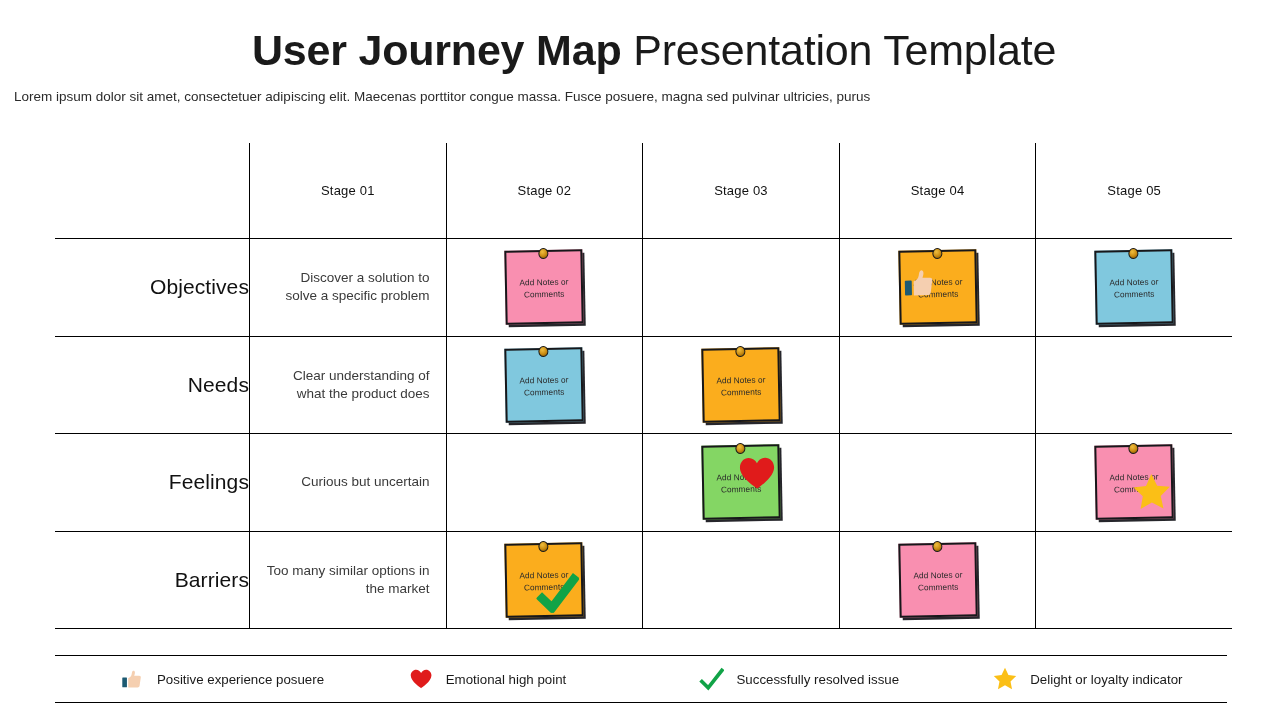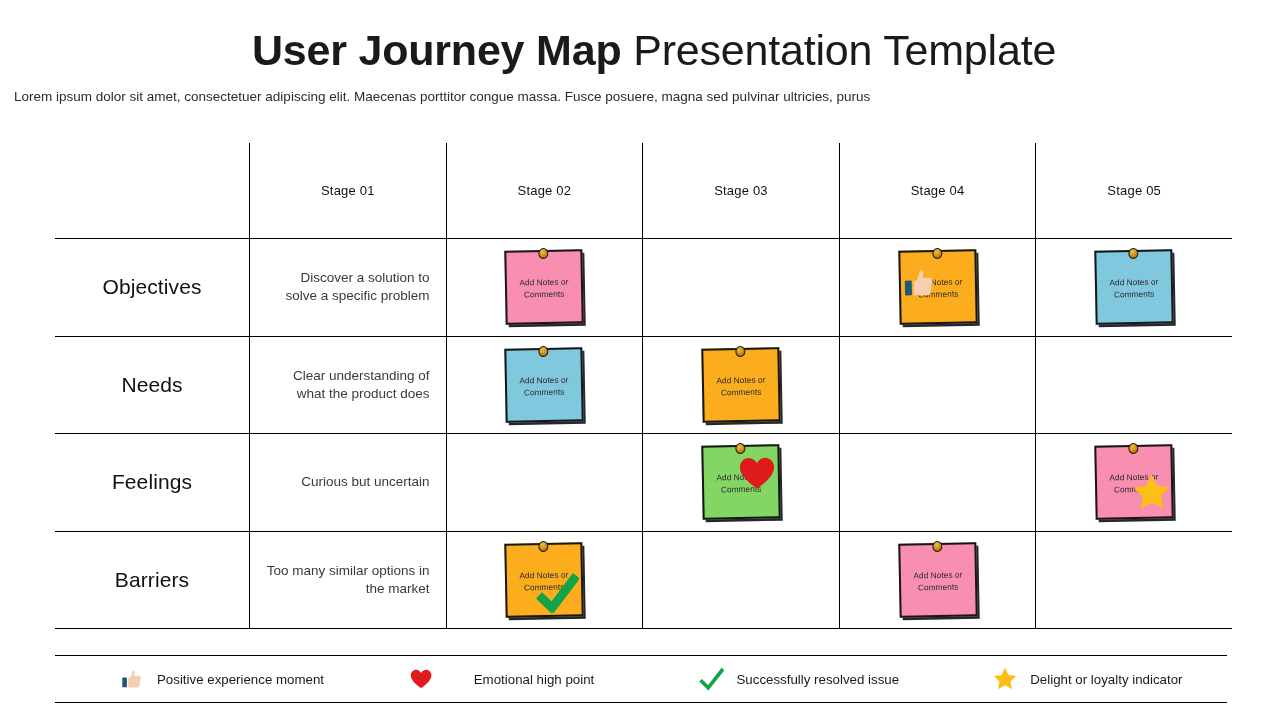--- a/index.html
+++ b/index.html
@@ -90,21 +90,21 @@
   }
   .body-row td.col-label { border-right: 1.4px solid #000; }
   .body-row td.stage-cell { border-right: 1.4px solid #000; }
   .body-row td.stage-cell.last { border-right: none; }
   .body-row.last-row td { border-bottom: 1.4px solid #000; }
 
   .row-label {
     font-size: 21px;
     font-weight: 400;
     color: #111;
-    text-align: center;
+    text-align: right;
     letter-spacing: 0.1px;
   }
   .stage-text {
     font-size: 13.5px;
     color: #3a3a3a;
     text-align: right;
     line-height: 1.32;
     padding: 0 16px;
   }
 
@@ -179,21 +179,21 @@
     box-sizing: border-box;
     display: flex;
     align-items: center;
   }
   .legend-item {
     display: flex;
     align-items: center;
     flex: 1 1 0;
   }
   .legend-item.i0 { padding-left: 63px; }
-  .legend-item.i1 { padding-left: 53px; gap: 28px; }
+  .legend-item.i1 { padding-left: 53px; }
   .legend-item.i2 { padding-left: 55px; }
   .legend-item.i3 { padding-left: 58px; }
   .legend-icon {
     width: 28px;
     height: 28px;
     display: flex;
     align-items: center;
     justify-content: center;
     flex: none;
   }
@@ -373,21 +373,21 @@
 </div>
 
 <div id="legend">
     <div class="legend-item i0">
       <span class="legend-icon">
         <svg width="22.36" height="22.36" viewBox="0 0 26 26">
           <rect x="1.5" y="11" width="5.4" height="11.5" rx="0.6" fill="#1d5a72"></rect>
           <path d="M8.4 22.6 L8.4 11.6 C8.4 11.6 11.0 10.6 12.0 8.6 C12.8 7.0 12.5 4.6 13.6 3.6 C14.7 2.6 16.2 3.4 16.2 5.2 C16.2 6.9 15.3 9.0 15.3 9.0 L21.2 9.0 C22.5 9.0 23.2 9.9 23.0 11.0 L21.6 20.6 C21.4 21.9 20.6 22.6 19.4 22.6 Z" fill="#f5cfb0"></path>
         </svg>
       </span>
-      <span class="legend-label">Positive experience moment</span>
+      <span class="legend-label">Positive experience posuere</span>
     </div>
     <div class="legend-item i1">
       <span class="legend-icon">
         <svg width="22.2" height="19.98" viewBox="0 0 30 27">
           <path d="M15 26 C15 26 1 17.2 1 8.9 C1 4.3 4.3 1 8.3 1 C11.2 1 13.7 2.8 15 5.4 C16.3 2.8 18.8 1 21.7 1 C25.7 1 29 4.3 29 8.9 C29 17.2 15 26 15 26 Z" fill="#e01b1b"></path>
         </svg>
       </span>
       <span class="legend-label">Emotional high point</span>
     </div>
     <div class="legend-item i2">

